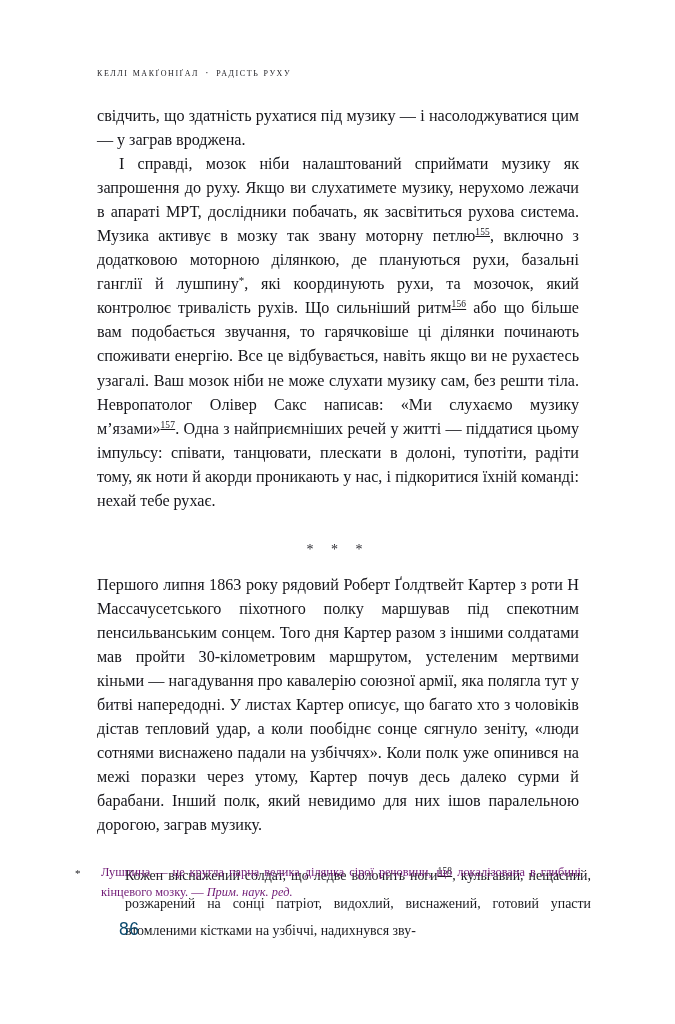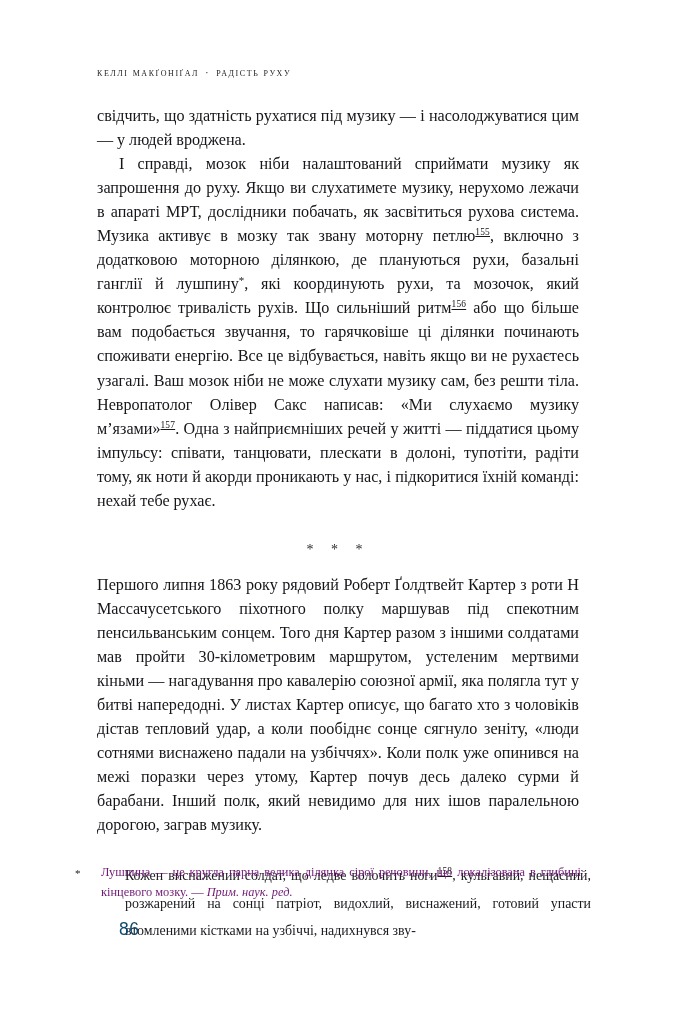--- a/index.html
+++ b/index.html
@@ -161,21 +161,21 @@
 <body>
 
 <div id="page">
 
   <div class="running-head">
     <span>Келлі Макґоніґал</span><span class="rh-sep"> </span><span>·</span><span class="rh-sep"> </span><span>Радість руху</span>
   </div>
 
   <div class="text-col">
 
-    <p class="body first" id="p1">свідчить, що здатність рухатися під музику — і насолоджуватися цим — у людей вроджена.</p>
+    <p class="body first" id="p1">свідчить, що здатність рухатися під музику — і насолоджуватися цим — у заграв вроджена.</p>
 
     <p class="body indent" id="p2">І справді, мозок ніби налаштований сприймати музику як запрошення до руху. Якщо ви слухатимете музику, нерухомо лежачи в апараті МРТ, дослідники побачать, як засвітиться рухова система. Музика активує в мозку так звану моторну петлю<sup class="fn">155</sup>, включно з додатковою моторною ділянкою, де плануються рухи, базальні ганглії й лушпину<sup class="ast">*</sup>, які координують рухи, та мозочок, який контролює тривалість рухів. Що сильніший ритм<sup class="fn">156</sup> або що більше вам подобається звучання, то гарячковіше ці ділянки починають споживати енергію. Все це відбувається, навіть якщо ви не рухаєтесь узагалі. Ваш мозок ніби не може слухати музику сам, без решти тіла. Невропатолог Олівер Сакс написав: «Ми слухаємо музику м’язами»<sup class="fn">157</sup>. Одна з найприємніших речей у житті — піддатися цьому імпульсу: співати, танцювати, плескати в долоні, тупотіти, радіти тому, як ноти й акорди проникають у нас, і підкоритися їхній команді: нехай тебе рухає.</p>
 
     <div class="gap-before-break"></div>
 
     <div class="sec-break">* * *</div>
 
     <p class="body first" id="p3">Першого липня 1863 року рядовий Роберт Ґолдтвейт Картер з роти Н Массачусетського піхотного полку маршував під спекотним пенсильванським сонцем. Того дня Картер разом з іншими солдатами мав пройти 30-кілометровим маршрутом, устеленим мертвими кіньми — нагадування про кавалерію союзної армії, яка полягла тут у битві напередодні. У листах Картер описує, що багато хто з чоловіків дістав тепловий удар, а коли пообіднє сонце сягнуло зеніту, «люди сотнями виснажено падали на узбіччях». Коли полк уже опинився на межі поразки через утому, Картер почув десь далеко сурми й барабани. Інший полк, який невидимо для них ішов паралельною дорогою, заграв музику.</p>
 
     <div class="gap-before-quote"></div>

